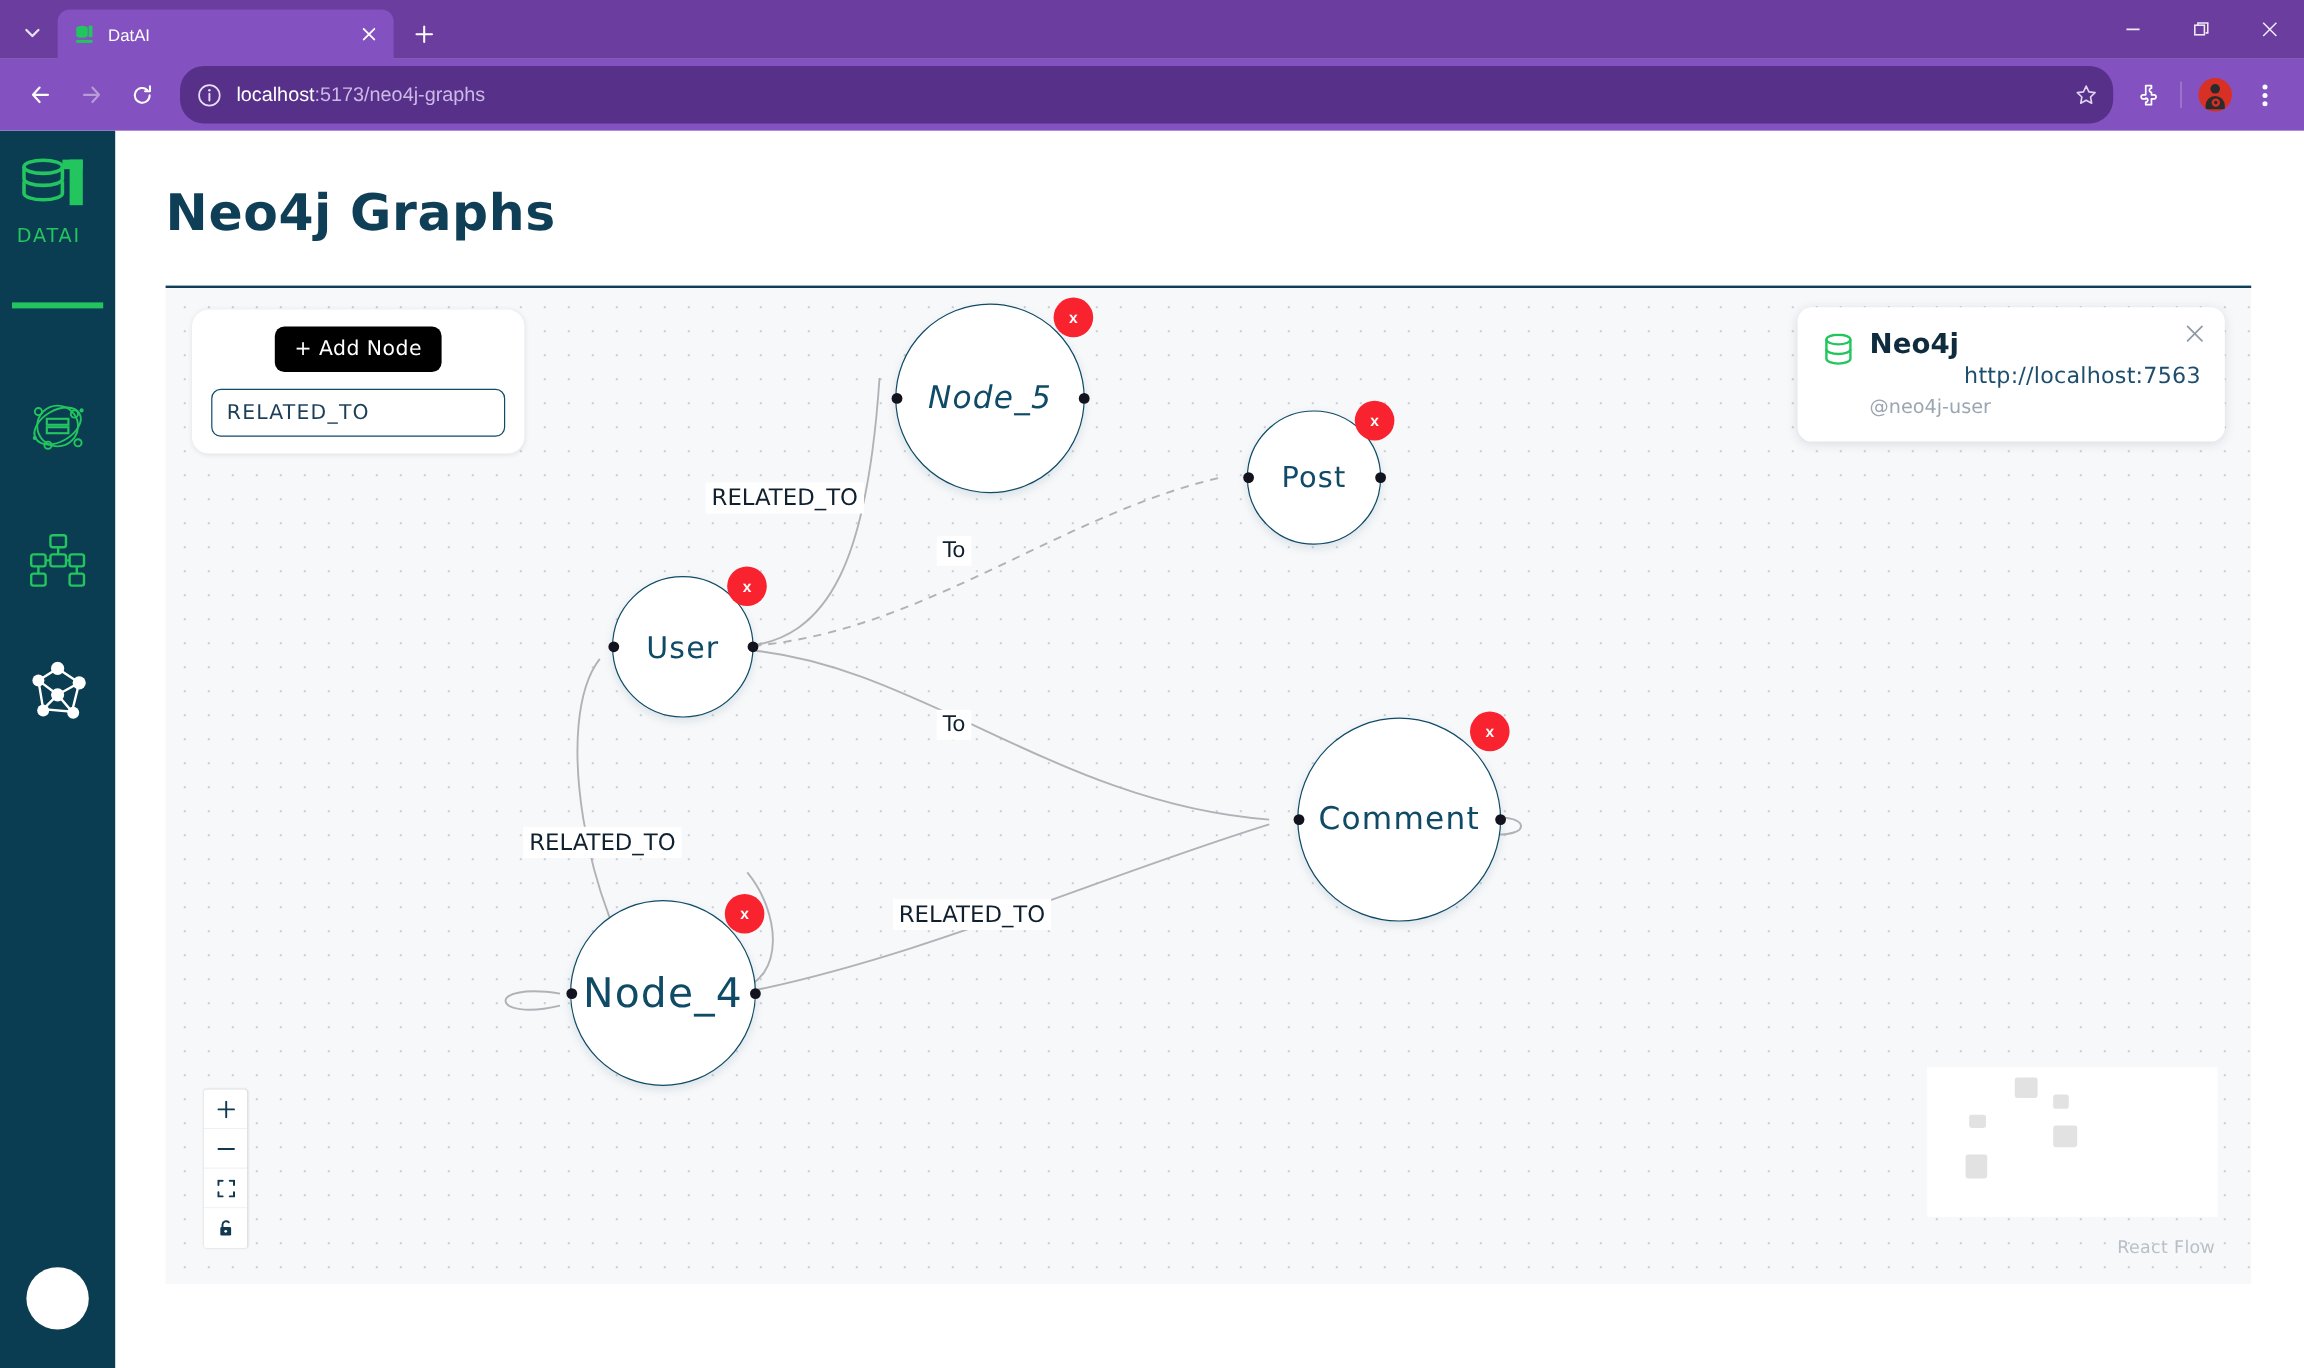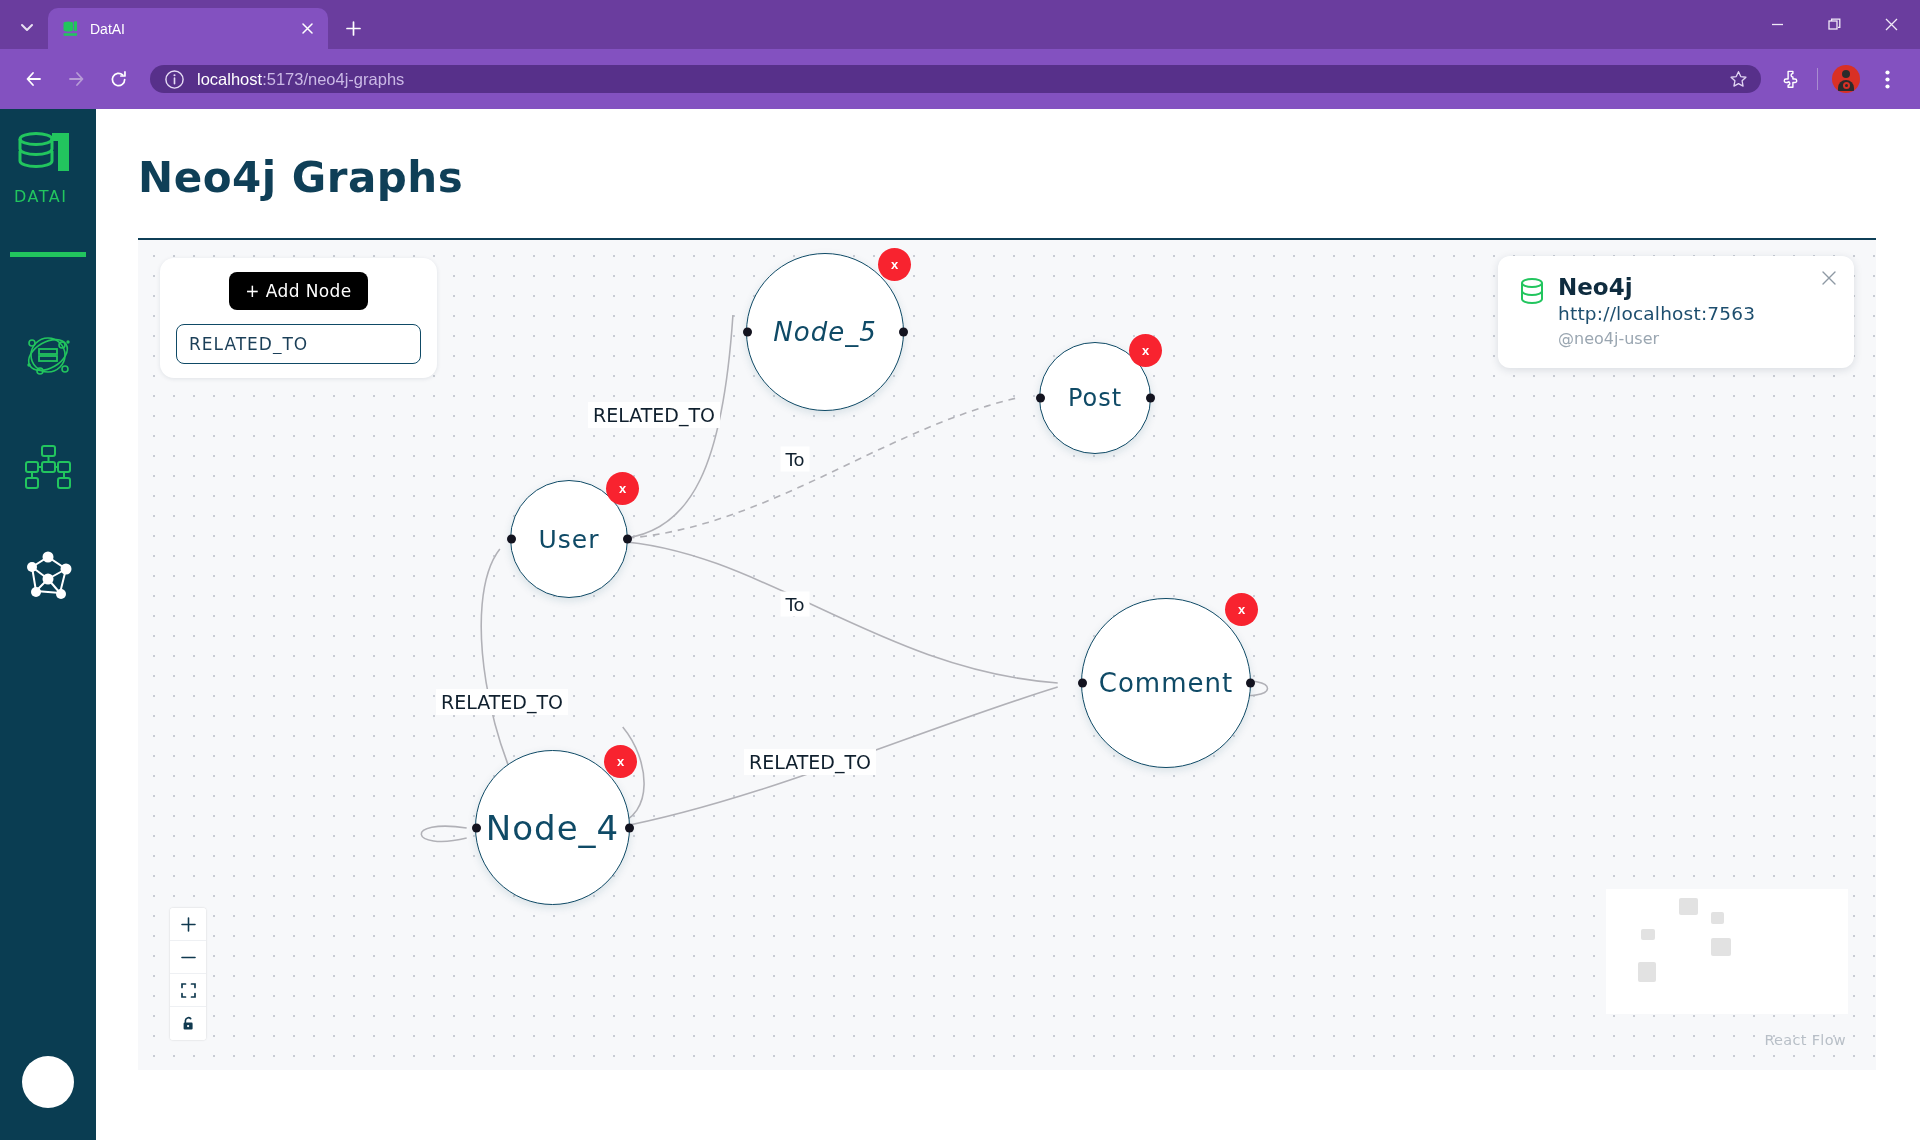--- a/index.html
+++ b/index.html
@@ -49,21 +49,21 @@
   .navbar {
     height:60px; background:#8351c0; display:flex; align-items:center;
     padding:0 14px; gap:2px;
   }
   .navbtn {
     width:40px; height:40px; border-radius:50%; display:flex;
     align-items:center; justify-content:center; color:#ffffff; flex:none;
   }
   .navbtn.disabled { color:#b79cd6; }
   .omnibox {
-    flex:1; height:28px; background:#57308a; border-radius:20px;
+    flex:1; height:48px; background:#57308a; border-radius:20px;
     display:flex; align-items:center; padding:0 8px 0 14px; margin:0 8px 0 10px;
     gap:12px;
   }
   .omni-info { width:21px; height:21px; flex:none; color:#e6dcf5; }
   .omni-url { flex:1; font-size:16.5px; color:#ffffff; white-space:nowrap; }
   .omni-url .dim { color:#cbb9e6; }
   .omni-star { width:30px; height:30px; display:flex; align-items:center; justify-content:center; color:#e0d3f2; flex:none; }
   .tb-icon { width:38px; height:38px; display:flex; align-items:center; justify-content:center; color:#ffffff; flex:none; }
   .tb-divider { width:1px; height:22px; background:#a98cd0; margin:0 6px; flex:none; }
   .avatar-btn {
@@ -168,21 +168,21 @@
     box-shadow:0 2px 9px rgba(20,40,60,.13); display:flex; gap:12px;
   }
   .info-db-icon { flex:none; margin-top:4px; }
   .info-body { flex:1; min-width:0; }
   .info-title {
     font-family:"DejaVu Sans", sans-serif; font-size:23px;
     font-weight:bold; color:#0f2c3f; line-height:1.15;
   }
   .info-url {
     font-family:"DejaVu Sans", sans-serif; font-size:18.5px;
-    color:#1d4e6e; letter-spacing:.2px; margin-top:3px;
+    color:#1d4e6e; letter-spacing:.2px; margin-top:3px;text-align:right;
   }
   .info-user {
     font-family:"DejaVu Sans", sans-serif; font-size:16px;
     color:#9aa6b1; margin-top:5px;
   }
   .info-close {
     position:absolute; right:14px; top:12px; width:22px; height:22px;
     border:none; background:transparent; color:#8e99a4;
   }
 

